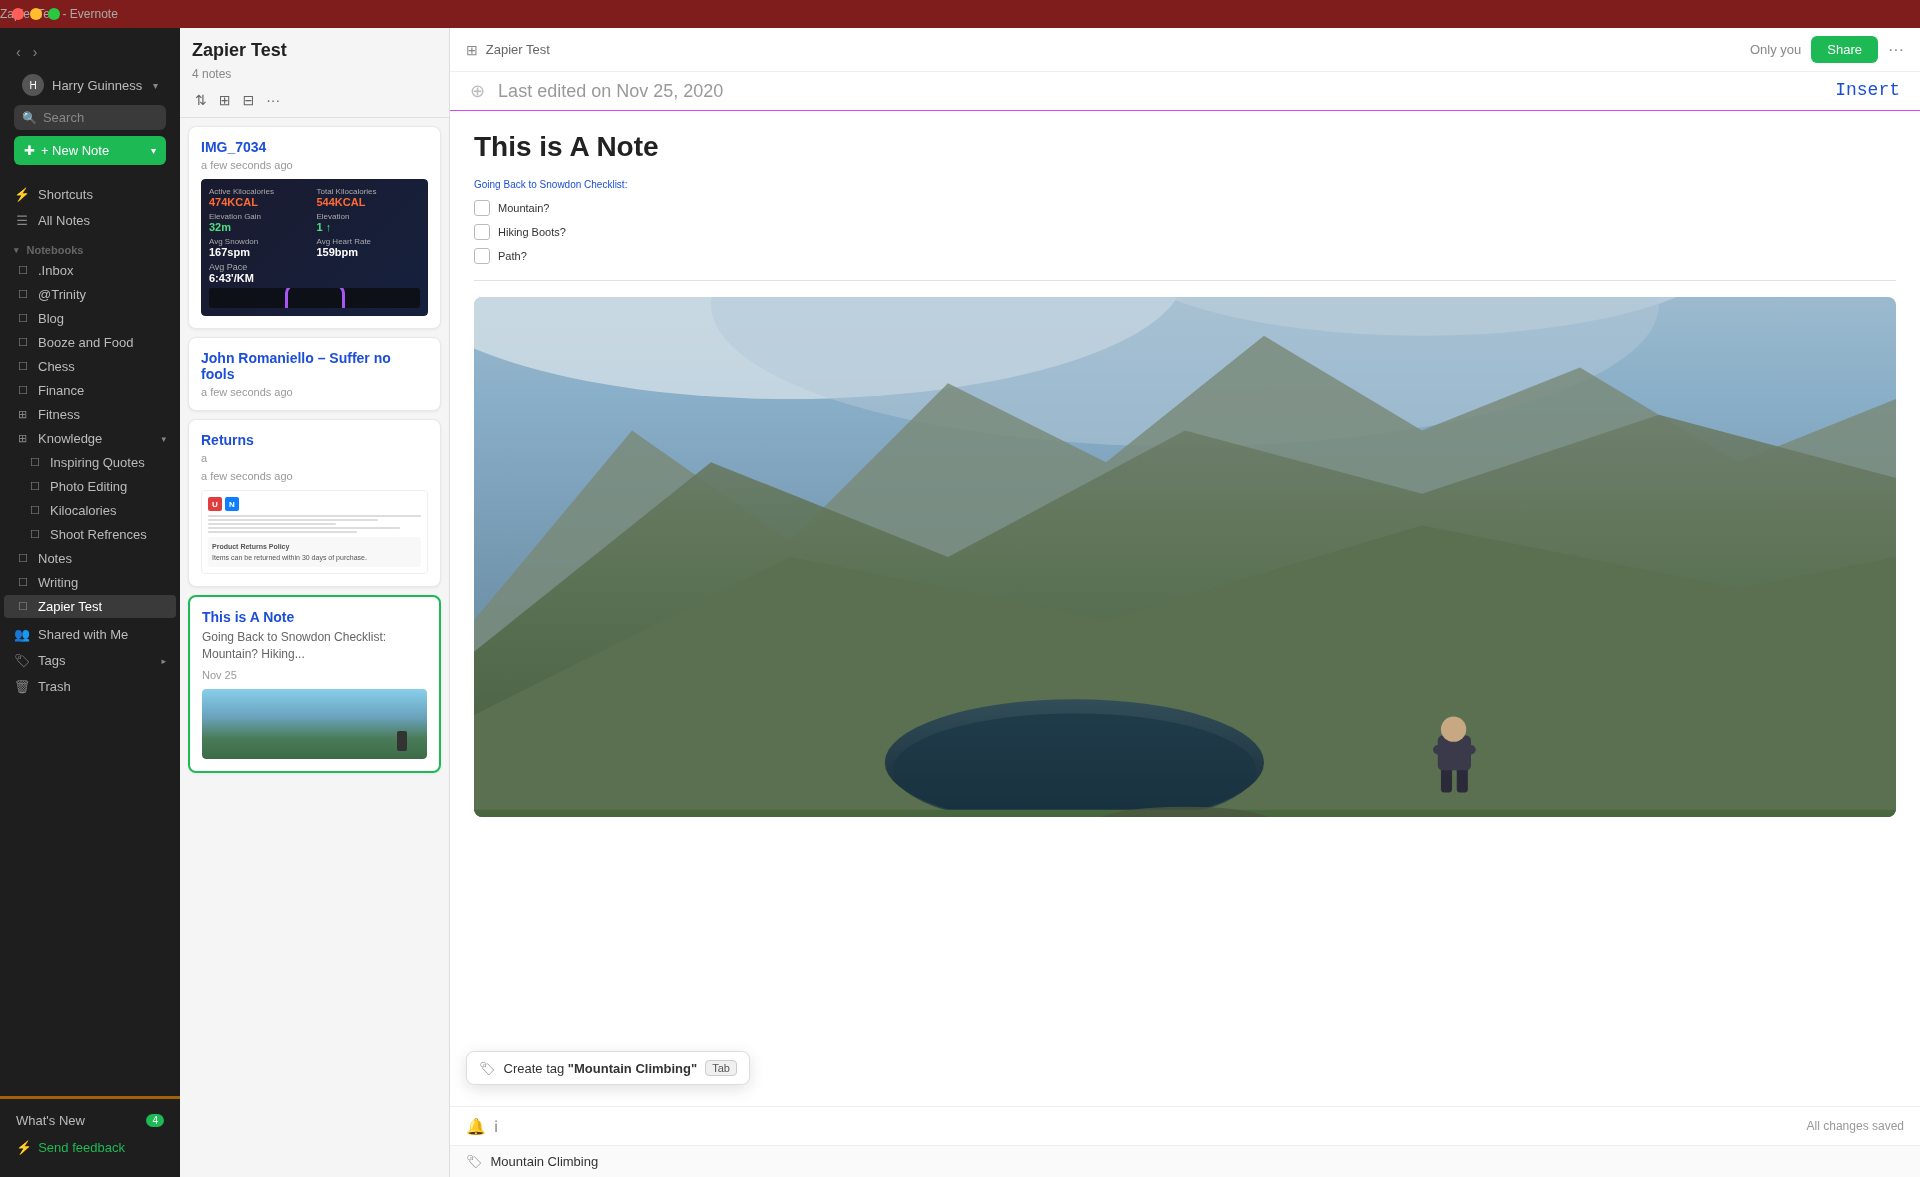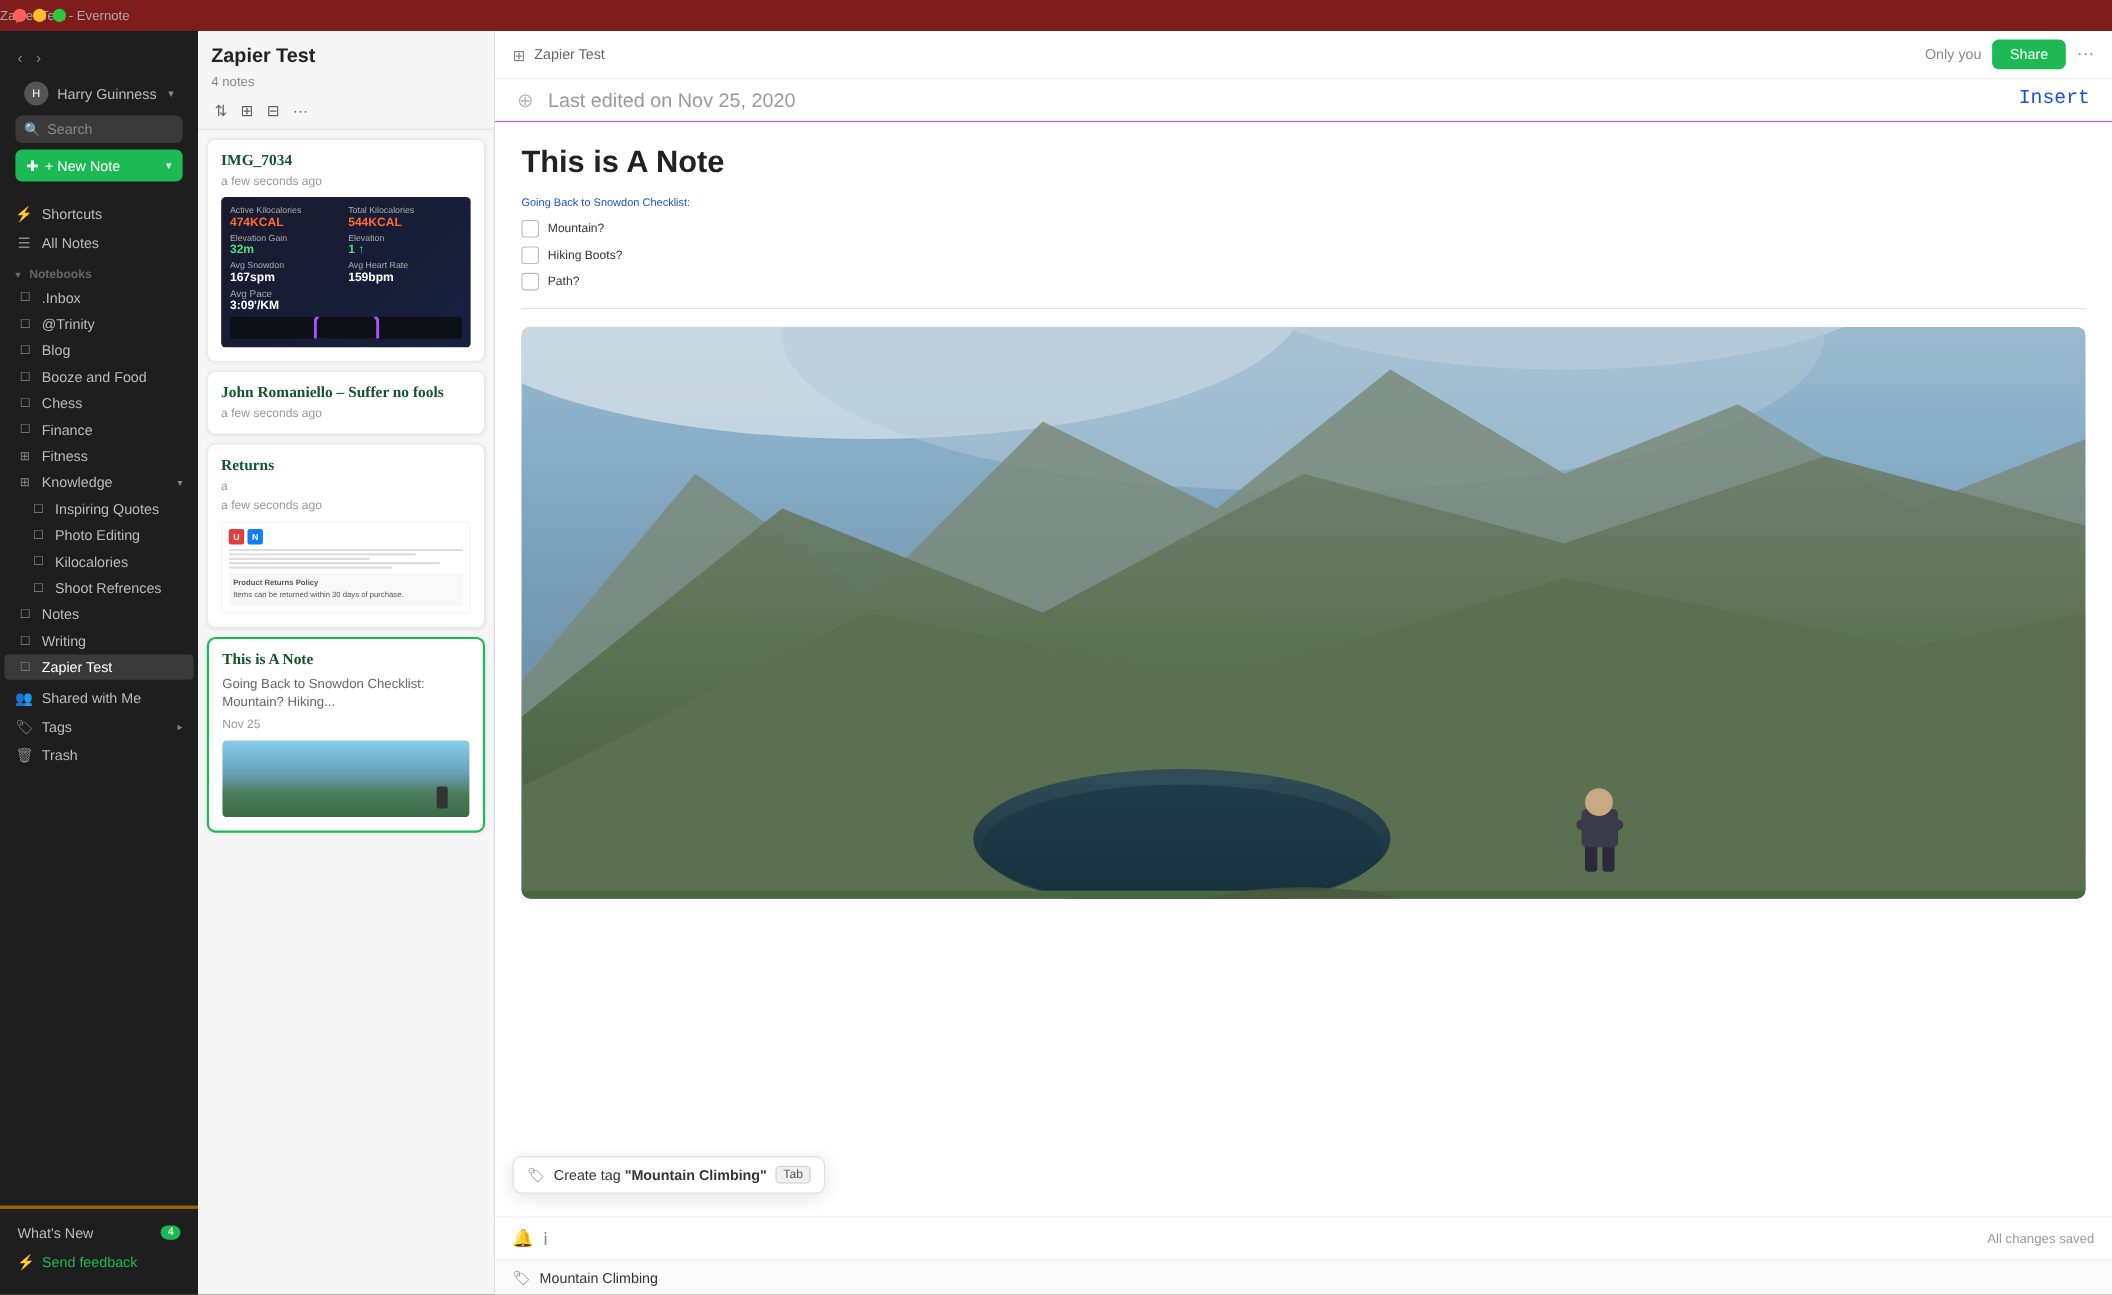--- a/index.html
+++ b/index.html
@@ -108,21 +108,21 @@
 
     .notes-list-content { flex: 1; overflow-y: auto; padding: 8px; }
 
     .note-card {
       background: white; border-radius: 8px; padding: 12px;
       margin-bottom: 8px; cursor: pointer;
       border: 1px solid #e8e8e8;
       box-shadow: 0 1px 3px rgba(0,0,0,0.06);
     }
     .note-card.selected { border: 2px solid #1db954; }
-    .note-card-title { font-size: 14px; font-weight: 600; color: #14532d; margin-bottom: 4px; font-family: Liberation Serif, serif; }
+    .note-card-title { font-size: 14px; font-weight: 600; color: #1d4ed8; margin-bottom: 4px; }
     .note-card-meta { font-size: 11px; color: #999; margin-bottom: 6px; }
     .note-card-preview { font-size: 12px; color: #666; line-height: 1.4; margin-bottom: 6px; }
     .note-card-date { font-size: 11px; color: #999; }
     .note-card-thumb { margin-top: 8px; border-radius: 4px; overflow: hidden; }
 
     
     .workout-thumb {
       background: linear-gradient(135deg, #1a1a2e, #16213e);
       border-radius: 4px; padding: 8px; color: white; font-size: 9px;
     }
@@ -445,21 +445,21 @@
               </div>
               <div class="ws-item">
                 <div class="ws-label">Avg Snowdon</div>
                 <div class="ws-value">167spm</div>
               </div>
               <div class="ws-item">
                 <div class="ws-label">Avg Heart Rate</div>
                 <div class="ws-value">159bpm</div>
               </div>
             </div>
-            <div style="font-size:9px;color:#aaa;margin-bottom:4px;">Avg Pace<br><span style="color:white;font-size:11px;font-weight:bold;">3:09'/KM</span></div>
+            <div style="font-size:9px;color:#aaa;margin-bottom:4px;">Avg Pace<br><span style="color:white;font-size:11px;font-weight:bold;">6:43'/KM</span></div>
             <div class="workout-chart">
               <div class="chart-arc"></div>
             </div>
           </div>
         </div>
       </div>
 
       <div class="note-card">
         <div class="note-card-title">John Romaniello – Suffer no fools</div>
         <div class="note-card-date">a few seconds ago</div>

